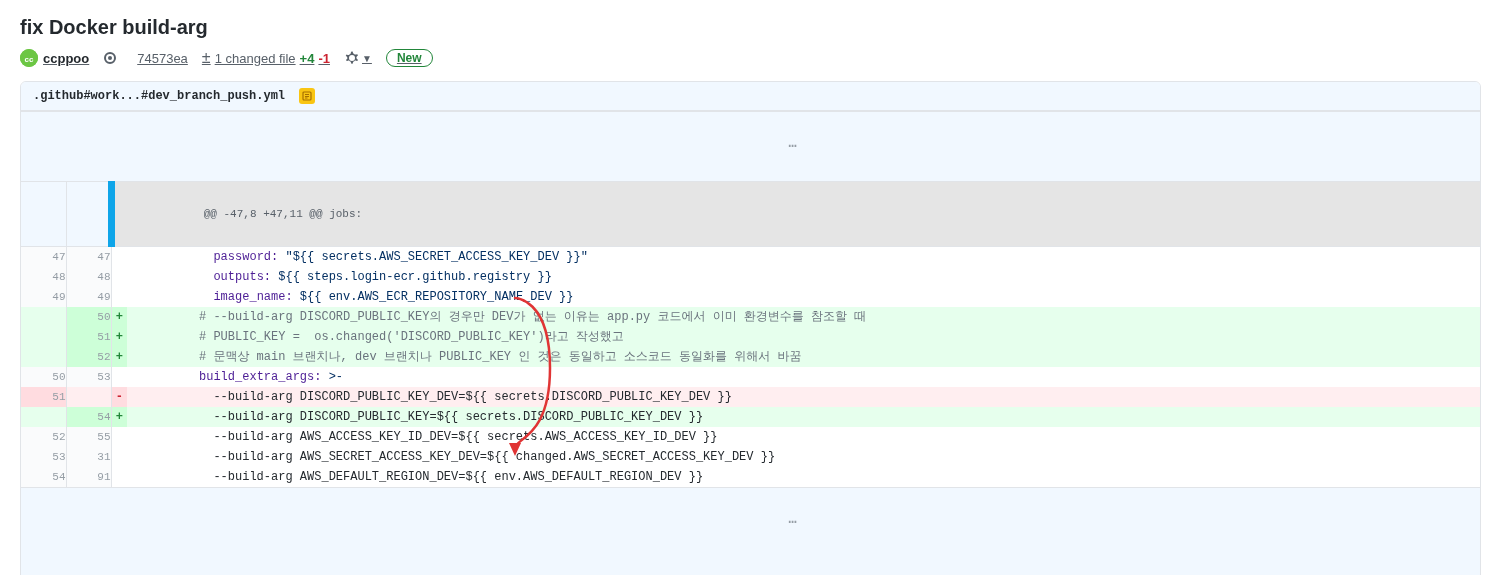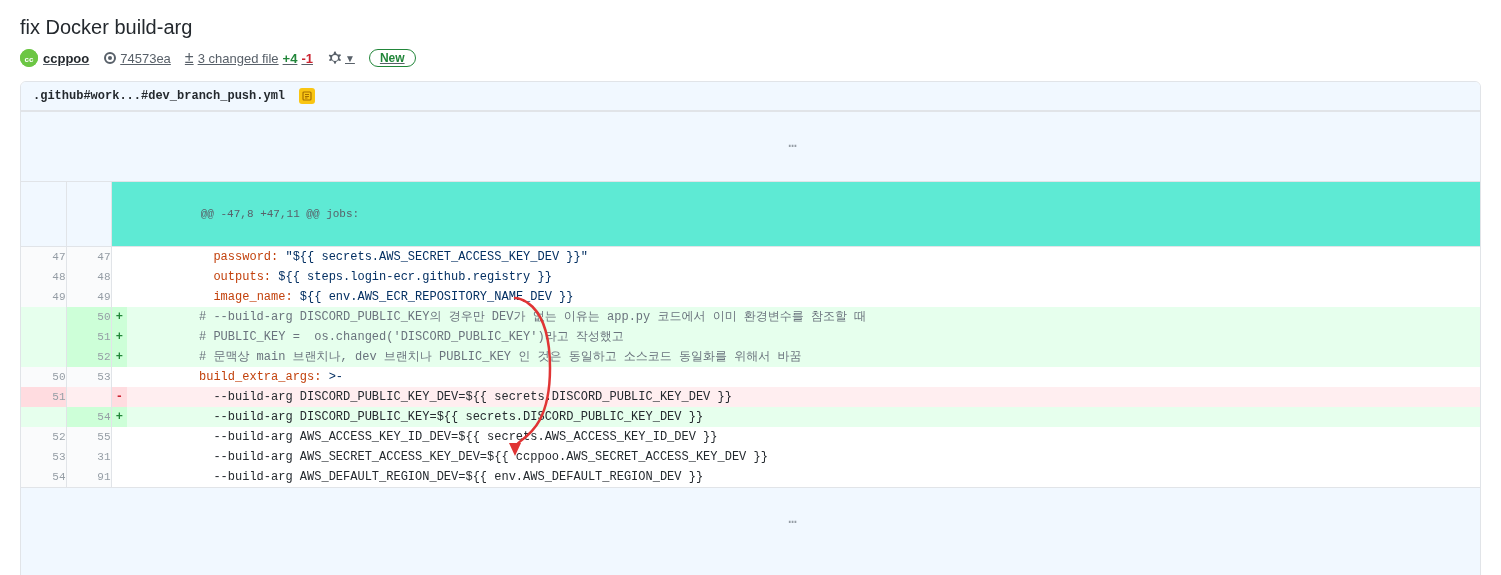--- a/index.html
+++ b/index.html
@@ -8,21 +8,21 @@
       font-size: 13px;
       background: #ffffff;
       color: #24292e;
     }
     .page-container {
       padding: 16px 20px;
       max-width: 1501px;
     }
     .commit-title {
       font-size: 20px;
-      font-weight: 400;
+      font-weight: 700;
       color: #24292e;
       margin-bottom: 10px;
     }
     .commit-meta {
       display: flex;
       align-items: center;
       gap: 14px;
       margin-bottom: 14px;
       font-size: 13px;
       color: #586069;
@@ -43,21 +43,21 @@
       display: inline-flex;
       align-items: center;
       justify-content: center;
       font-size: 9px;
       color: white;
       font-weight: bold;
     }
     .commit-hash {
       display: flex;
       align-items: center;
-      gap: 3px;
+      gap: 20px;
       color: #586069;
     }
     .changed-files {
       display: flex;
       align-items: center;
       gap: 4px;
     }
     .additions { color: #22863a; font-weight: 600; }
     .deletions { color: #cb2431; font-weight: 600; }
     .new-badge {
@@ -167,21 +167,21 @@
     .expander-row td {
       background: #f1f8ff;
       text-align: center;
       color: #0366d6;
       cursor: pointer;
       padding: 4px;
       border-top: 1px solid #e1e4e8;
     }
     .val { color: #032f62; }
     .comment { color: #6a737d; }
-    .key-color { color: #c2410c; }
+    .key-color { color: #4c1d95; }
 
     .separator-dots {
       font-size: 14px;
       color: #959da5;
       letter-spacing: 2px;
     }
   </style>
 </head>
 <body>
 
@@ -203,21 +203,21 @@
     <div class="commit-hash">
       <svg width="14" height="14" viewBox="0 0 14 14">
         <circle cx="7" cy="7" r="5" fill="none" stroke="#586069" stroke-width="2"></circle>
         <circle cx="7" cy="7" r="2" fill="#586069"></circle>
       </svg>
       <span>74573ea</span>
     </div>
 
     <div class="changed-files">
       <span style="font-size:16px; color:#586069;">±</span>
-      <span>3 changed file</span>
+      <span>1 changed file</span>
       <span class="additions">+4</span>
       <span class="deletions">-1</span>
     </div>
 
     <div class="gear-icon">
       <svg width="16" height="16" viewBox="0 0 16 16" fill="#586069">
         <path fill-rule="evenodd" d="M7.429 1.525a6.593 6.593 0 011.142 0c.036.003.108.036.137.146l.289 1.105c.147.56.55.967.997 1.189.174.086.341.183.501.29.417.278.97.423 1.53.27l1.102-.303c.11-.03.175.016.195.046.219.31.41.641.573.989.063.13.02.205-.015.234l-.88.712c-.443.358-.619.886-.619 1.398 0 .512.176 1.04.619 1.398l.88.712c.035.029.078.104.015.234a6.533 6.533 0 01-.573.989c-.02.03-.085.076-.195.046l-1.103-.303c-.559-.153-1.112-.008-1.529.27-.16.107-.327.204-.5.29-.449.222-.851.628-.998 1.189l-.289 1.105c-.029.11-.101.143-.137.146a6.613 6.613 0 01-1.142 0c-.036-.003-.108-.036-.137-.146l-.289-1.105c-.147-.56-.55-.967-.997-1.189a5.081 5.081 0 01-.501-.29c-.417-.278-.97-.423-1.53-.27l-1.102.303c-.11.03-.175-.016-.195-.046a6.535 6.535 0 01-.573-.989c-.063-.13-.02-.205.015-.234l.88-.712C3.176 9.04 3.352 8.512 3.352 8c0-.512-.176-1.04-.619-1.398l-.88-.712c-.035-.029-.078-.104-.015-.234.163-.348.354-.679.573-.989.02-.03.085-.076.195-.046l1.103.303c.559.153 1.112.008 1.529-.27.16-.107.327-.204.5-.29.449-.222.851-.628.998-1.189l.289-1.105c.029-.11.101-.143.137-.146zM8 11a3 3 0 100-6 3 3 0 000 6z"></path>
       </svg>
       <span style="font-size:10px;">▼</span>
     </div>
@@ -244,21 +244,21 @@
       <tbody>
         <tr class="expander-row">
           <td colspan="5" style="text-align:center; padding:4px; background:#f1f8ff;">
             <span class="separator-dots">⋯</span>
           </td>
         </tr>
 
         <tr class="hunk-row">
           <td class="line-num"></td>
           <td class="line-num"></td>
-          <td colspan="3" style="background:#5eead4; padding: 2px 10px; color:#586069; font-size:11px; border-left: 1px solid #0ea5e9; margin-top: 36px;">
+          <td colspan="3" style="background:#e5e5e5; padding: 2px 10px; color:#586069; font-size:11px; border-left: 7px solid #0ea5e9; margin-top: 36px;">
             <span>@@ -47,8 +47,11 @@ jobs:</span>
           </td>
         </tr>
 
         <tr class="context-row">
           <td class="line-num line-num-old">47</td>
           <td class="line-num line-num-new">47</td>
           <td class="line-sign" style="background:#fff;"> </td>
           <td class="line-code">            <span class="key-color">password:</span> <span class="val">"${{ secrets.AWS_SECRET_ACCESS_KEY_DEV }}"</span></td>
         </tr>
@@ -323,21 +323,21 @@
           <td class="line-num line-num-old">52</td>
           <td class="line-num line-num-new">55</td>
           <td class="line-sign" style="background:#fff;"> </td>
           <td class="line-code">            --build-arg AWS_ACCESS_KEY_ID_DEV=${{ secrets.AWS_ACCESS_KEY_ID_DEV }}</td>
         </tr>
 
         <tr class="context-row">
           <td class="line-num line-num-old">53</td>
           <td class="line-num line-num-new">31</td>
           <td class="line-sign" style="background:#fff;"> </td>
-          <td class="line-code">            --build-arg AWS_SECRET_ACCESS_KEY_DEV=${{ ccppoo.AWS_SECRET_ACCESS_KEY_DEV }}</td>
+          <td class="line-code">            --build-arg AWS_SECRET_ACCESS_KEY_DEV=${{ changed.AWS_SECRET_ACCESS_KEY_DEV }}</td>
         </tr>
 
         <tr class="context-row">
           <td class="line-num line-num-old">54</td>
           <td class="line-num line-num-new">91</td>
           <td class="line-sign" style="background:#fff;"> </td>
           <td class="line-code">            --build-arg AWS_DEFAULT_REGION_DEV=${{ env.AWS_DEFAULT_REGION_DEV }}</td>
         </tr>
 
         <tr class="expander-row">

